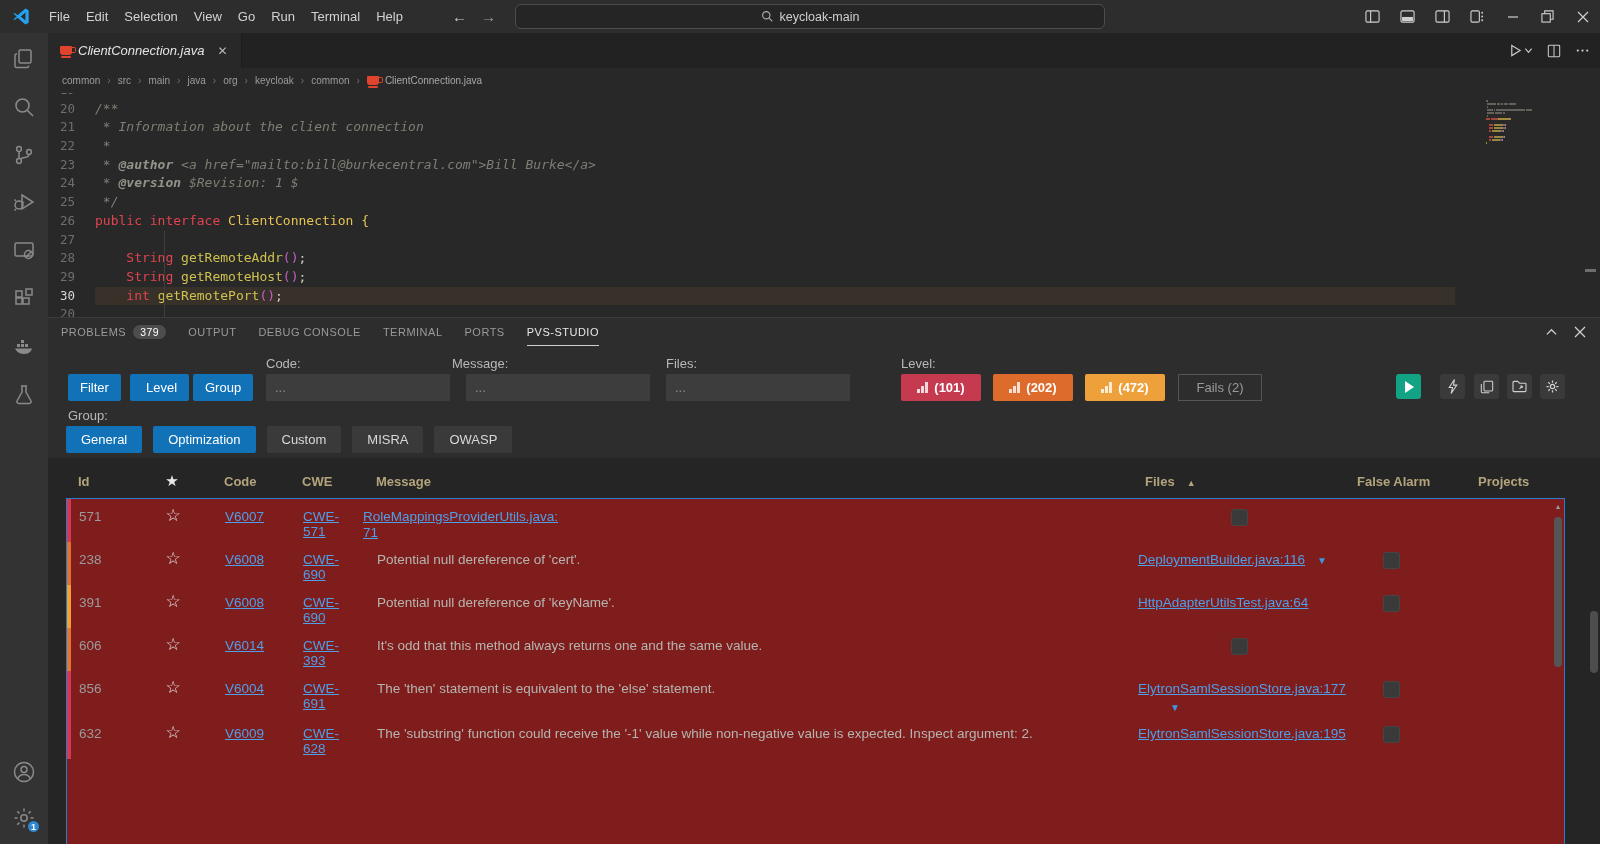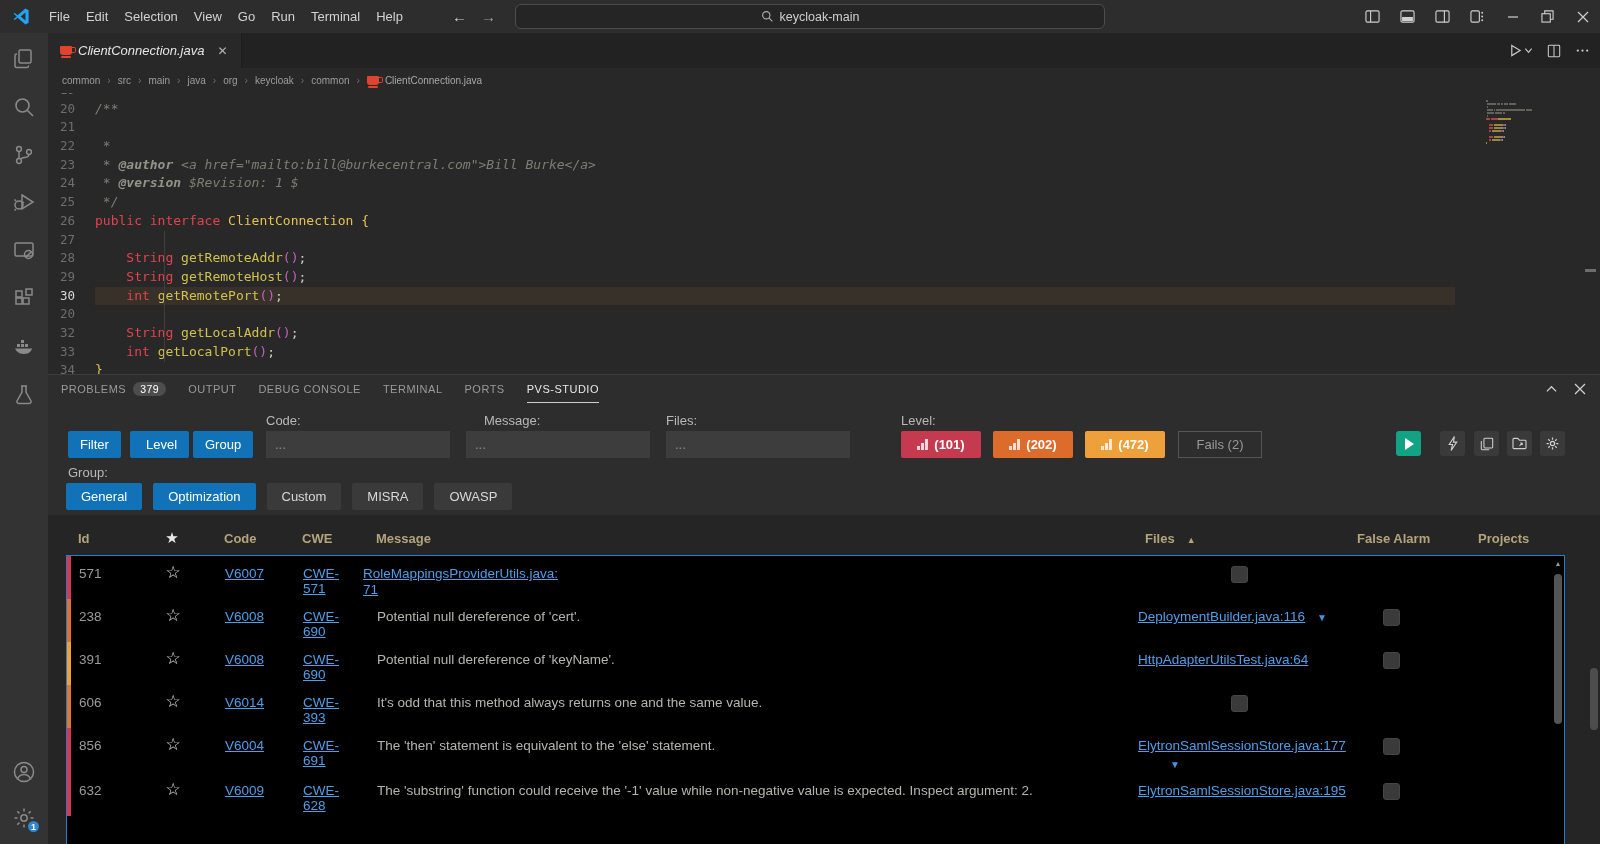--- a/index.html
+++ b/index.html
@@ -53,21 +53,21 @@
 .tok-m{color:#cfc24f}
 .tok-p{color:#c75fc7}
 .tok-d{color:#d0d0c2}
 .indent-guide{position:absolute;left:116px;top:138px;height:131px;width:1px;background:#3e3e3e}
 .minimap{position:absolute;right:14px;top:4px;width:100px}
 .mm-line{height:2px;margin-bottom:1px;display:flex}
 .mm-line span{display:inline-block;height:2px}
 .overview-mark{position:absolute;right:4px;top:176px;width:11px;height:3px;background:#6d6d6d}
 
 
-.panel{position:absolute;left:0;right:0;bottom:0;height:470px;background:#252525;border-top:1px solid #3c3c3c}
+.panel{position:absolute;left:0;right:0;bottom:0;height:527px;background:#252525;border-top:1px solid #3c3c3c}
 .ptabs{position:absolute;left:0;top:0;right:0;height:28px;background:#2d2d2d;display:flex;align-items:stretch;padding-left:2px}
 .ptab{display:flex;align-items:center;margin:0 11px;border-bottom:1px solid transparent;color:#9a9a9a;font-size:11px;letter-spacing:.5px;gap:7px}
 .ptab.active{color:#e8e8e8;border-bottom-color:#cfcfcf}
 .ptab-badge{background:#4d4d4d;color:#ffffff;border-radius:9px;padding:1px 7px;font-size:10.5px}
 .ptab-actions{position:absolute;right:14px;top:0;height:28px;display:flex;gap:16px;align-items:center;color:#cfcfcf}
 
 .pvs-body{position:absolute;left:0;right:0;top:28px;bottom:0;background:#252525}
 .toolbar-strip{position:absolute;left:0;right:0;top:0;height:112px;background:#2d2d2d}
 .pvs-toolbar{position:absolute;left:0;top:0;right:0;height:112px}
 .blue-btn{background:#1172b8;color:#ffffff;border-radius:2px;text-align:center}
@@ -94,21 +94,21 @@
 .theader{position:absolute;left:18px;right:35px;top:118px;height:34px;align-items:center;color:#b3a47c;font-weight:bold;font-size:13px}
 .th{overflow:hidden;white-space:nowrap}
 .th-id{padding-left:8px}
 .th-star{text-align:center;color:#e8e8e8;font-size:15px;font-weight:normal}
 .th-code,.th-cwe{padding-left:20px}
 .th-msg{padding-left:22px}
 .th-files{padding-left:14px}
 .th-fa{padding-left:8px}
 .th-proj{padding-left:43px}
 .sort-arrow{font-size:9px;margin-left:12px;color:#b3a47c}
-.tbl{position:absolute;left:18px;right:35px;top:152px;bottom:0;border:1px solid #2a7ace;border-bottom:none;background:#000000;overflow:hidden}
+.tbl{position:absolute;left:18px;right:35px;top:152px;bottom:0;border:1px solid #2a7ace;border-bottom:none;background:#7f1d1d;overflow:hidden}
 .trow{min-height:43px;position:relative}
 .td{padding-top:10px;font-size:13.5px;overflow:hidden}
 .td.strip{padding:0}
 .td-id{color:#9b9b9b;padding-left:8px}
 .td-star{text-align:center}
 .star-outline{color:#e2e2e2;font-size:17px;line-height:14px}
 .td-code,.td-cwe{padding-left:20px}
 .td-msg{color:#b5b5b0;padding-left:22px;white-space:nowrap}
 .td-file{padding-left:8px;line-height:16px;word-break:break-all}
 .tlink{color:#4f9ee8;text-decoration:underline;cursor:pointer}
@@ -329,21 +329,21 @@
         <span class="bc-item bc-last">
           <span class="cup"></span>
           <span>ClientConnection.java</span>
         </span>
       </div>
 
     <div class="code-region">
       <div class="code-lines">
           <div class="cline"><span class="lnum">19</span><span class="ltext"></span></div>
           <div class="cline"><span class="lnum">20</span><span class="ltext"><span class="tok-c">/**</span></span></div>
-          <div class="cline"><span class="lnum">21</span></div>
+          <div class="cline"><span class="lnum">21</span><span class="ltext"><span class="tok-c"> * Information about the client connection</span></span></div>
           <div class="cline"><span class="lnum">22</span><span class="ltext"><span class="tok-c"> *</span></span></div>
           <div class="cline"><span class="lnum">23</span><span class="ltext"><span class="tok-c"> * </span><span class="tok-t">@author</span><span class="tok-c"> &lt;a href="mailto:bill@burkecentral.com"&gt;Bill Burke&lt;/a&gt;</span></span></div>
           <div class="cline"><span class="lnum">24</span><span class="ltext"><span class="tok-c"> * </span><span class="tok-t">@version</span><span class="tok-c"> $Revision: 1 $</span></span></div>
           <div class="cline"><span class="lnum">25</span><span class="ltext"><span class="tok-c"> */</span></span></div>
           <div class="cline"><span class="lnum">26</span><span class="ltext"><span class="tok-k">public</span><span class="tok-d"> </span><span class="tok-k">interface</span><span class="tok-d"> </span><span class="tok-y">ClientConnection</span><span class="tok-d"> </span><span class="tok-y">{</span></span></div>
           <div class="cline"><span class="lnum">27</span><span class="ltext"></span></div>
           <div class="cline"><span class="lnum">28</span><span class="ltext"><span class="tok-d">    </span><span class="tok-k">String</span><span class="tok-d"> </span><span class="tok-m">getRemoteAddr</span><span class="tok-p">()</span><span class="tok-d">;</span></span></div>
           <div class="cline"><span class="lnum">29</span><span class="ltext"><span class="tok-d">    </span><span class="tok-k">String</span><span class="tok-d"> </span><span class="tok-m">getRemoteHost</span><span class="tok-p">()</span><span class="tok-d">;</span></span></div>
           <div class="cline current"><span class="lnum">30</span><span class="ltext"><span class="tok-d">    </span><span class="tok-k">int</span><span class="tok-d"> </span><span class="tok-m">getRemotePort</span><span class="tok-p">()</span><span class="tok-d">;</span></span></div>
           <div class="cline"><span class="lnum">20</span><span class="ltext"></span></div>
@@ -536,21 +536,21 @@
               <div class="grp-btn blue">Optimization</div>
               <div class="grp-btn">Custom</div>
               <div class="grp-btn">MISRA</div>
               <div class="grp-btn">OWASP</div>
             </div>
         <div class="blue-btn fbtn" style="left: 20px;">Filter</div>
             <div class="blue-btn fbtn" style="left: 82px; padding-left: 16px;">Level</div>
             <div class="blue-btn fbtn" style="left: 145px;">Group</div>
             <div class="field-label" style="left: 218px;">Code:</div>
             <input class="field-input" placeholder="..." style="left: 218px;">
-            <div class="field-label" style="left: 436px; text-align: right;">Message:</div>
+            <div class="field-label" style="left: 404px; text-align: right;">Message:</div>
             <input class="field-input" placeholder="..." style="left: 418px;">
             <div class="field-label" style="left: 618px;">Files:</div>
             <input class="field-input" placeholder="..." style="left: 618px;">
             <div class="level-badge" style="left: 853px; background: rgb(198, 58, 80);">
               <span class="bars-icon">
                 <i></i>
                 <i></i>
                 <i></i>
               </span>
               <span>(101)</span>

